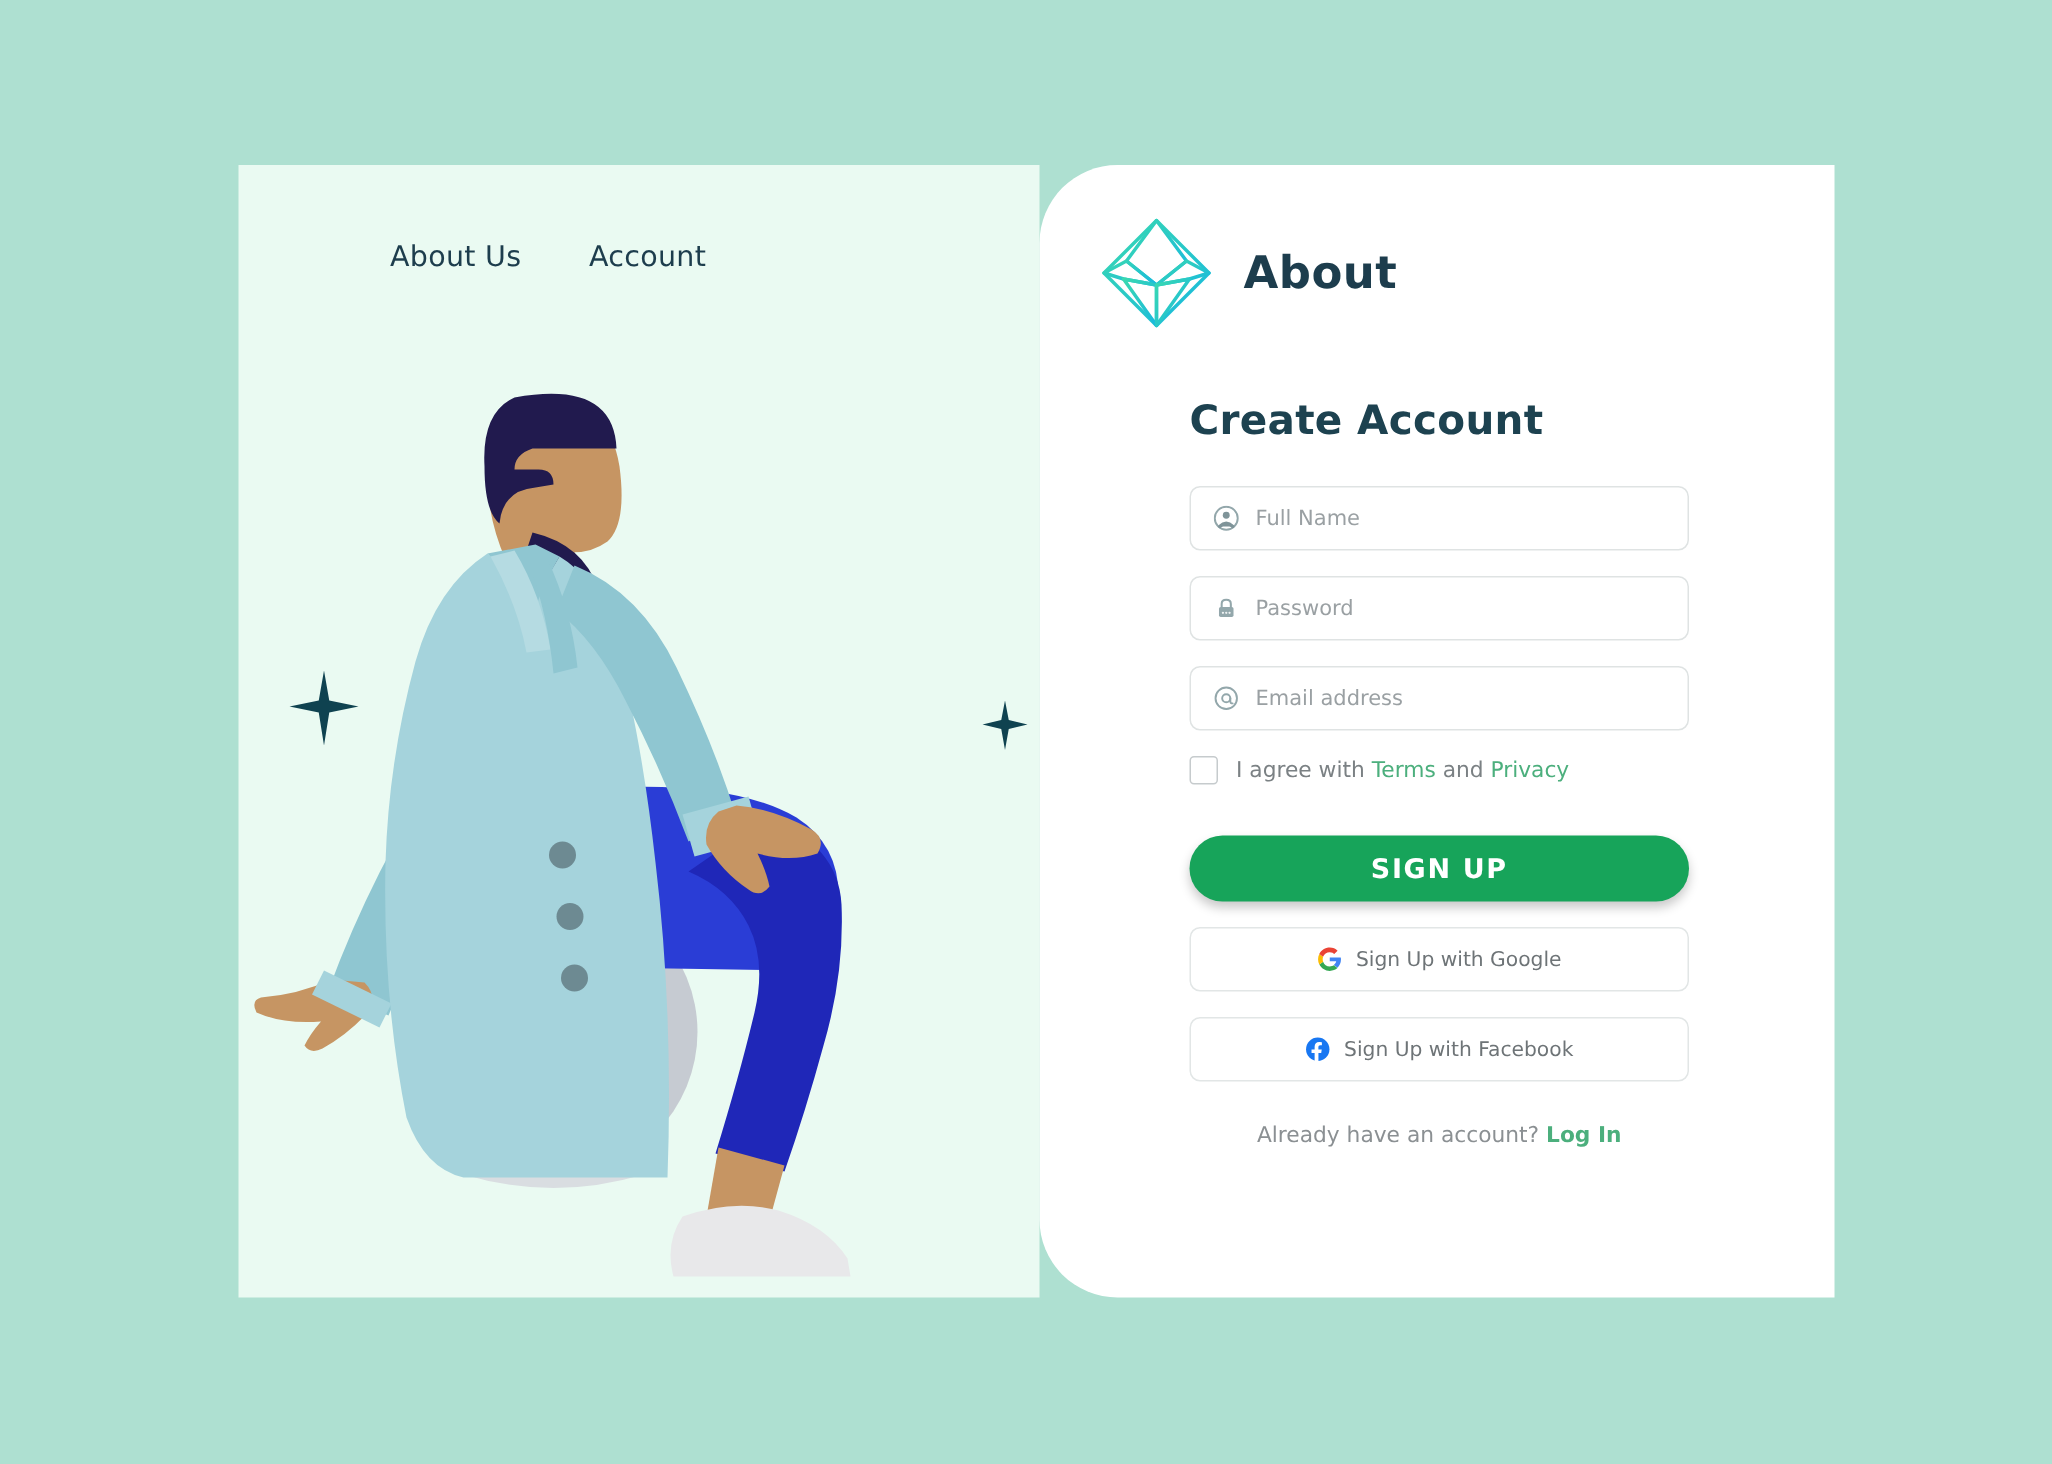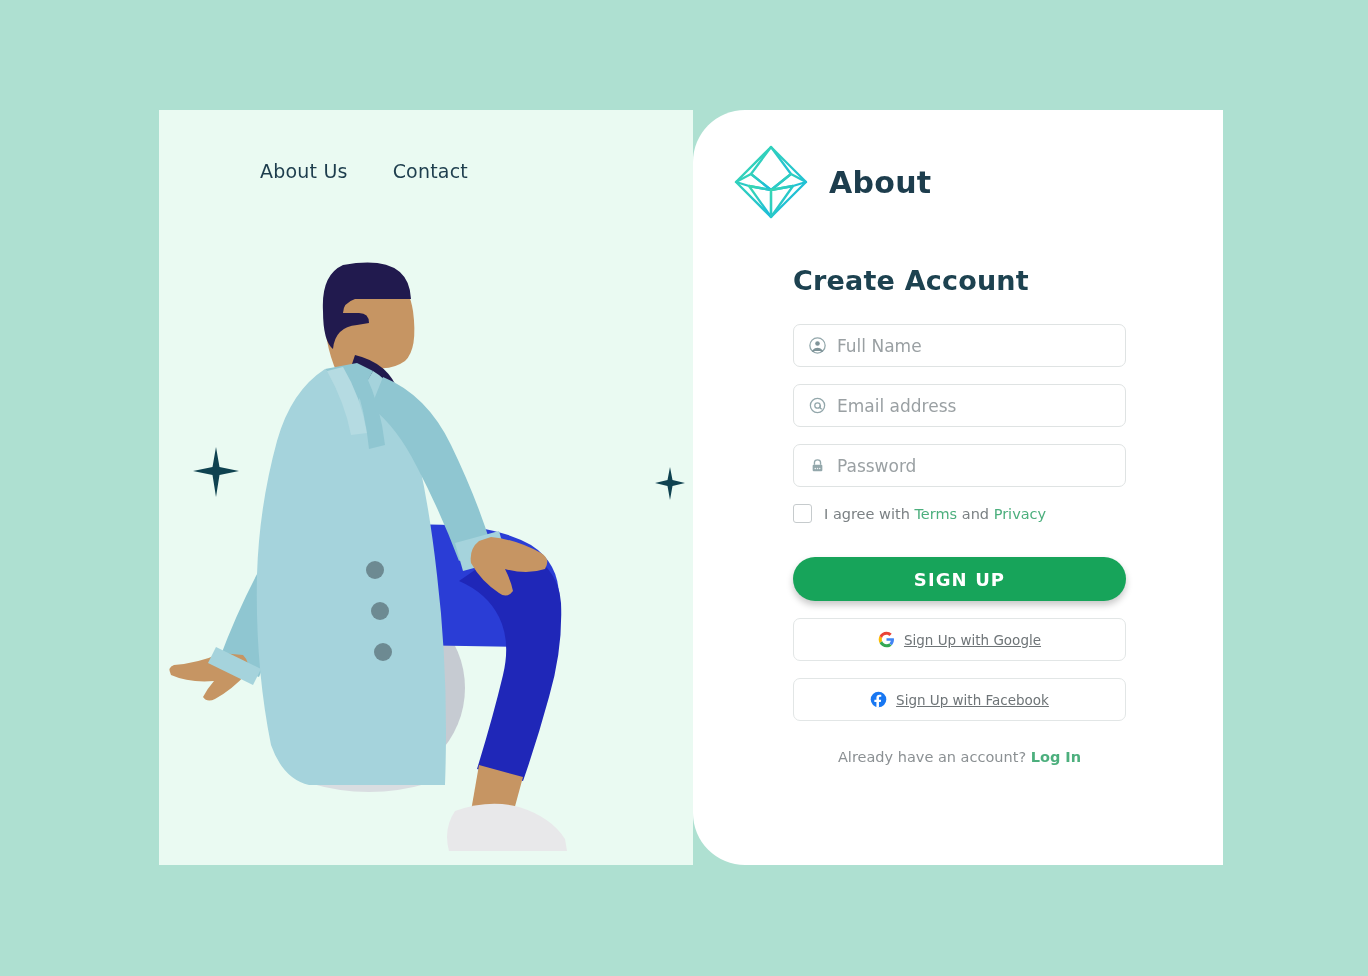--- a/index.html
+++ b/index.html
@@ -118,21 +118,21 @@
     margin-left: 15px;
     margin-right: 11px;
     flex: 0 0 auto;
     display: block;
   }
   .field-input {
     border: none;
     outline: none;
     background: transparent;
     font-family: "DejaVu Sans", sans-serif;
-    font-size: 17px;
+    font-size: 14px;
     color: #4a4f52;
     width: 270px;
     height: 100%;
   }
   .field-input::placeholder { color: #9aa0a3; }
 
   .agree-row {
     display: flex;
     align-items: center;
     margin-top: 14px;
@@ -183,21 +183,20 @@
     background: #ffffff;
     cursor: pointer;
     display: flex;
     align-items: center;
     justify-content: center;
     gap: 9px;
     margin-bottom: 17px;
     font-family: "DejaVu Sans", sans-serif;
     font-size: 13.5px;
     color: #6e7477;
-    text-decoration: underline;
   }
   .social-icon { width: 17px; height: 17px; display: block; flex: 0 0 auto; }
 
   .footer-row {
     margin-top: 28px;
     text-align: center;
     font-size: 14.5px;
     color: #8b9093;
     white-space: nowrap;
   }
@@ -206,21 +205,21 @@
 </head>
 <body>
 
 <div class="page">
   <div class="card">
 
     <div class="left-panel">
 
       <div class="nav">
         <span class="nav-link">About Us</span>
-        <span class="nav-link">Contact</span>
+        <span class="nav-link">Account</span>
       </div>
 
       <svg class="illo" viewBox="0 0 534 620">
 
         <g fill="#0f4250">
           <path d="M57 202 L60.5 222 L80 226 L60.5 230 L57 252 L53.5 230 L34 226 L53.5 222 Z"></path>
           <path d="M159 228 L161.5 241 L174 244 L161.5 247 L159 261 L156.5 247 L144 244 L156.5 241 Z"></path>
           <path d="M157 372 L159 383 L170 385.5 L159 388 L157 400 L155 388 L144 385.5 L155 383 Z"></path>
           <path d="M511 222 L513.5 235 L526 238 L513.5 241 L511 255 L508.5 241 L496 238 L508.5 235 Z"></path>
         </g>
@@ -297,36 +296,36 @@
           <svg class="field-icon" viewBox="0 0 20 20">
             <circle cx="10" cy="10" r="9" fill="none" stroke="#93a7ab" stroke-width="1.5"></circle>
             <circle cx="10" cy="7.6" r="2.7" fill="#7f9499"></circle>
             <path d="M4.8 16.4 Q10 11.6 15.2 16.4" fill="#7f9499" stroke="#7f9499" stroke-width="2.6" stroke-linecap="round"></path>
           </svg>
           <input class="field-input" type="text" placeholder="Full Name" style="">
         </div>
 
         <div class="field">
           <svg class="field-icon" viewBox="0 0 20 20">
-            <circle cx="10" cy="10" r="8.4" fill="none" stroke="#93a7ab" stroke-width="1.5"></circle>
-            <circle cx="10" cy="10" r="3.2" fill="none" stroke="#93a7ab" stroke-width="1.5"></circle>
-            <path d="M13.2 10 L13.2 12.4 Q13.2 14.2 15 14" fill="none" stroke="#93a7ab" stroke-width="1.5" stroke-linecap="round"></path>
-          </svg>
-          <input class="field-input" type="email" placeholder="Email address" style="">
-        </div>
-
-        <div class="field">
-          <svg class="field-icon" viewBox="0 0 20 20">
             <path d="M6.4 9 L6.4 6.6 Q6.4 3.4 10 3.4 Q13.6 3.4 13.6 6.6 L13.6 9" fill="none" stroke="#93a7ab" stroke-width="1.6"></path>
             <rect x="4.3" y="9" width="11.4" height="7.8" rx="1.4" fill="#93a7ab"></rect>
             <circle cx="7.4" cy="13.6" r="0.9" fill="#eef2f3"></circle>
             <circle cx="10" cy="13.6" r="0.9" fill="#eef2f3"></circle>
             <circle cx="12.6" cy="13.6" r="0.9" fill="#eef2f3"></circle>
           </svg>
           <input class="field-input" type="password" placeholder="Password" style="">
+        </div>
+
+        <div class="field">
+          <svg class="field-icon" viewBox="0 0 20 20">
+            <circle cx="10" cy="10" r="8.4" fill="none" stroke="#93a7ab" stroke-width="1.5"></circle>
+            <circle cx="10" cy="10" r="3.2" fill="none" stroke="#93a7ab" stroke-width="1.5"></circle>
+            <path d="M13.2 10 L13.2 12.4 Q13.2 14.2 15 14" fill="none" stroke="#93a7ab" stroke-width="1.5" stroke-linecap="round"></path>
+          </svg>
+          <input class="field-input" type="email" placeholder="Email address" style="">
         </div>
 
         <div class="agree-row">
           <div class="checkbox"></div>
           <div class="agree-text">
             <span>I agree with</span>
             <span class="link-green">Terms</span>
             <span>and</span>
             <span class="link-green">Privacy</span>
           </div>

